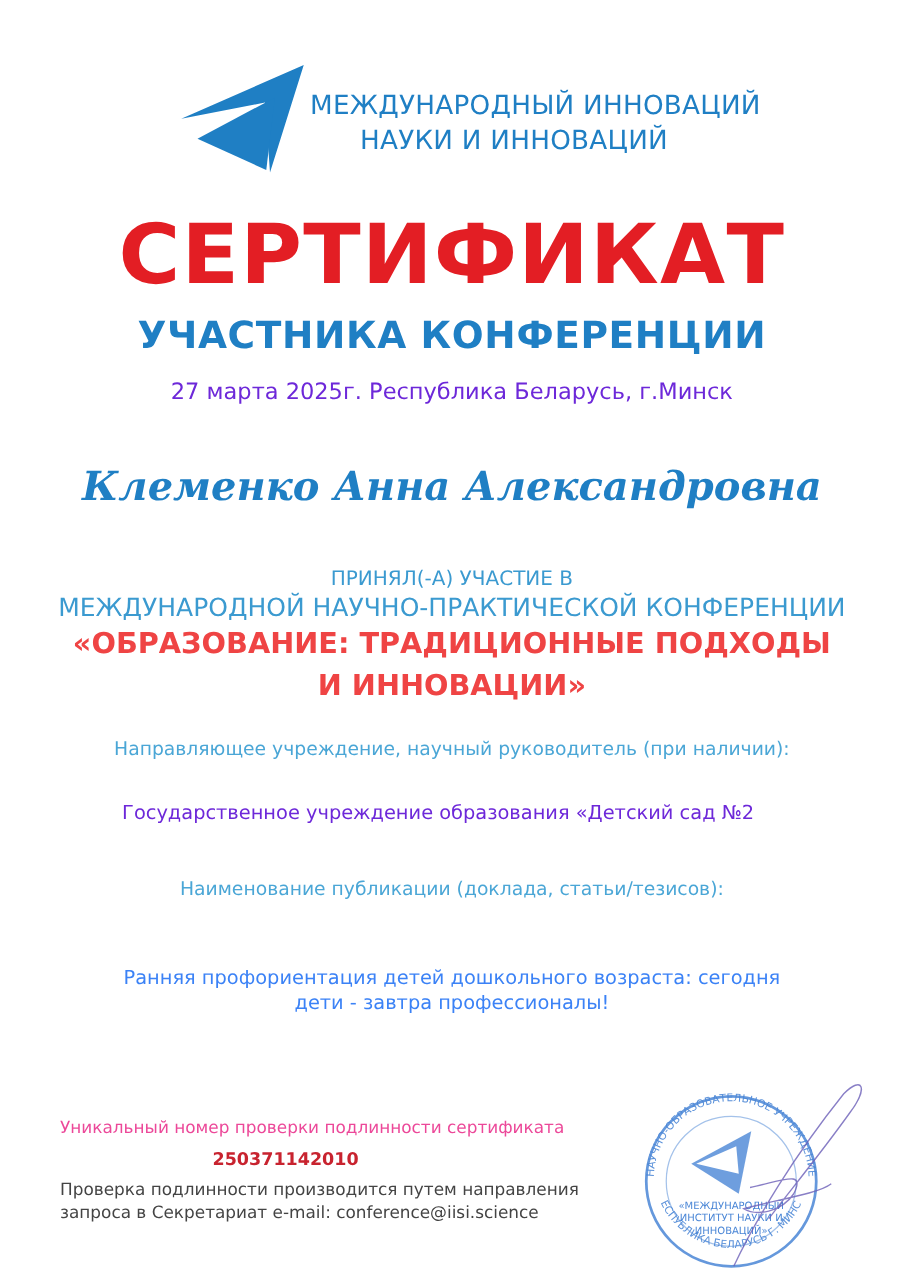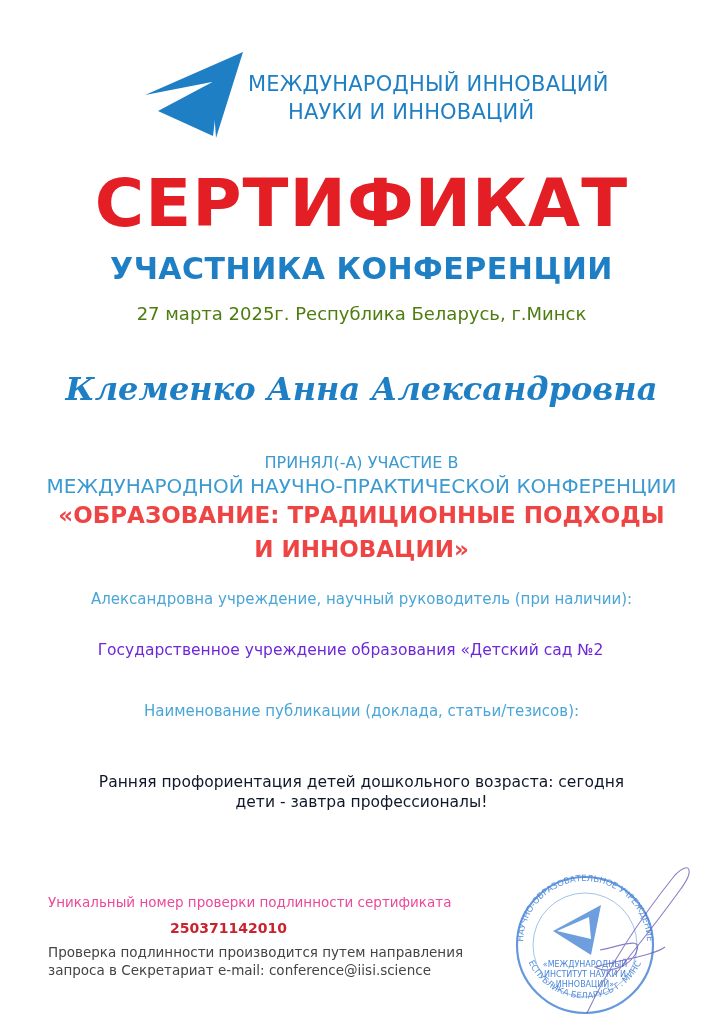--- a/index.html
+++ b/index.html
@@ -42,21 +42,21 @@
       top: 250px;
       color: #1f7fc4;
       font-family: "DejaVu Sans", sans-serif;
       font-weight: bold;
       font-size: 30px;
       letter-spacing: 0.5px;
       line-height: 38px;
     }
     .date-line {
       top: 302px;
-      color: #4d7c0f;
+      color: #6d28d9;
       font-size: 18px;
       line-height: 24px;
     }
     .name {
       top: 366px;
       color: #1f7fc4;
       font-family: "DejaVu Serif", serif;
       font-style: italic;
       font-weight: bold;
       font-size: 32px;
@@ -96,21 +96,21 @@
       width: 563px;
     }
     .label-pub {
       top: 700px;
       color: #4aa6d6;
       font-size: 15px;
       line-height: 22px;
     }
     .pub-value {
       top: 772px;
-      color: #0f172a;
+      color: #3b82f6;
       font-size: 15.5px;
       line-height: 20px;
       left: 60px;
       width: 603px;
     }
     .verify-label {
       left: 48px;
       top: 893px;
       color: #ec4899;
       font-size: 13.5px;
@@ -152,21 +152,21 @@
 
 <div class="abs center name">Клеменко Анна Александровна</div>
 
 <div class="abs center took-part">ПРИНЯЛ(-А) УЧАСТИЕ В</div>
 <div class="abs center conf-type">МЕЖДУНАРОДНОЙ НАУЧНО-ПРАКТИЧЕСКОЙ КОНФЕРЕНЦИИ</div>
 <div class="abs center conf-title">
   <div>«ОБРАЗОВАНИЕ: ТРАДИЦИОННЫЕ ПОДХОДЫ</div>
   <div>И ИННОВАЦИИ»</div>
 </div>
 
-<div class="abs center label-inst">Александровна учреждение, научный руководитель (при наличии):</div>
+<div class="abs center label-inst">Направляющее учреждение, научный руководитель (при наличии):</div>
 <div class="abs inst-value" style="text-align:center;">
   <div>Государственное учреждение образования «Детский сад №2</div>
 </div>
 
 <div class="abs center label-pub">Наименование публикации (доклада, статьи/тезисов):</div>
 <div class="abs pub-value" style="text-align:center;">
   <div>Ранняя профориентация детей дошкольного возраста: сегодня</div>
   <div>дети - завтра профессионалы!</div>
 </div>
 

